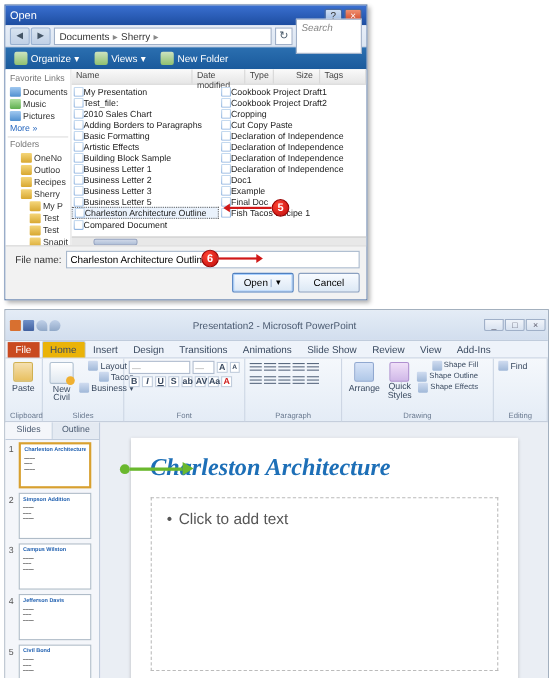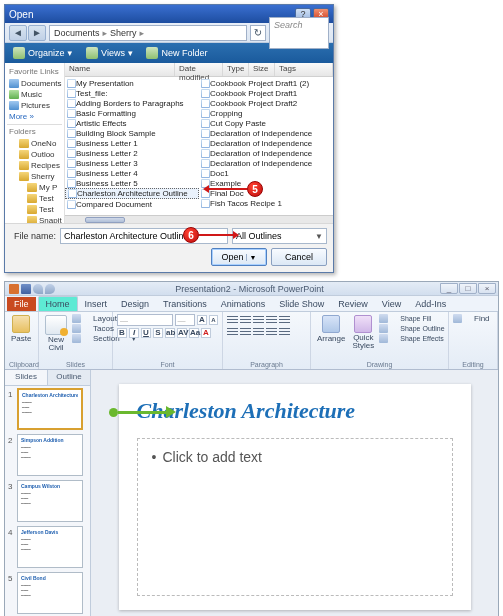--- a/index.html
+++ b/index.html
@@ -29,21 +29,21 @@
   .nav-ico { width: 10px; height: 9px; background: linear-gradient(#f5d67a,#d8a830); border-radius: 1px; flex-shrink: 0; }
   .nav-ico.blue { background: linear-gradient(#a0c8f0,#5090d0); }
   .nav-ico.green { background: linear-gradient(#b0e0a0,#60b050); }
   .nav-sub { margin-left: 10px; }
   .file-pane { flex: 1; display: flex; flex-direction: column; overflow: hidden; }
   .col-headers { display: flex; height: 14px; background: linear-gradient(#fafafa,#e6e6e6); border-bottom: 1px solid #d0d0d0; font-size: 8px; color: #444; }
   .col-h { padding: 1px 4px; border-right: 1px solid #d8d8d8; }
   .col-name { width: 110px; }
   .col-date { width: 48px; }
   .col-type { width: 26px; }
-  .col-size { width: 26px; }
+  .col-size { width: 26px; margin-left: 16px; }
   .col-tags { flex: 1; }
   .file-list { flex: 1; overflow: hidden; position: relative; }
   .file-columns { display: flex; height: 100%; }
   .file-col { padding: 1px 0; }
   .file-col.left { width: 134px; }
   .file-col.right { flex: 1; }
   .file-row { display: flex; align-items: center; gap: 0; height: 10px; padding: 0 2px; font-size: 8px; color: #222; white-space: nowrap; overflow: hidden; }
   .file-ico { width: 9px; height: 9px; background: linear-gradient(#c8dcf0,#90b4e0); border-radius: 1px; flex-shrink: 0; position: relative; }
   .file-ico::after { content:''; position:absolute; left:1px; top:1px; width:7px; height:7px; background:#fff; }
   .file-row.selected { border: 1px dotted #666; background: #eaf2fc; height: 11px; }
@@ -60,42 +60,42 @@
   .dlg-btn.primary { border-color: #5080c0; box-shadow: 0 0 0 1px #a8d0ff inset; }
   
   
   .callout { position: absolute; display: flex; align-items: center; z-index: 50; pointer-events: none; }
   .callout-arrow { height: 2px; background: #d01818; position: relative; }
   .callout-arrow.left-pt::before { content:''; position:absolute; left:-6px; top:-3px; border:4px solid transparent; border-right:6px solid #d01818; }
   .callout-num { width: 16px; height: 16px; border-radius: 50%; background: radial-gradient(circle at 35% 30%, #ff4030,#c01010); color:#fff; font-size:10px; font-weight:bold; display:flex; align-items:center; justify-content:center; border:1px solid #900; }
   
   
   .ppt-window { width: 495px; margin: 8px 0 0 4px; border: 1px solid #9aa8b8; background: #fff; }
-  .ppt-titlebar { height: 14px; background: linear-gradient(#e4ecf6,#d2deee); display: flex; align-items: center; font-size: 9px; color: #4a5a70; border-bottom: 1px solid #c0ccdc; }
+  .ppt-titlebar { height: 28px; background: linear-gradient(#e4ecf6,#d2deee); display: flex; align-items: center; font-size: 9px; color: #4a5a70; border-bottom: 1px solid #c0ccdc; }
   .qat { display: flex; gap: 2px; padding: 0 4px; align-items: center; }
   .qat-ico { width: 10px; height: 10px; background: #d87030; border-radius: 1px; }
   .qat-ico.save { background: linear-gradient(#7090c8,#4060a0); }
   .qat-ico.undo { background: linear-gradient(#c0d0e8,#90a8c8); border-radius: 50% 50% 0 50%; }
   .ppt-title { flex: 1; text-align: center; }
   .win-btns { display: flex; gap: 1px; padding-right: 2px; }
   .win-btn { width: 18px; height: 11px; border: 1px solid #a0b0c8; background: linear-gradient(#f0f4fa,#d8e2f0); font-size: 8px; text-align: center; line-height: 9px; color: #556; border-radius: 0 0 2px 2px; }
   .ribbon-tabs { height: 16px; background: #eef3fa; display: flex; align-items: flex-end; padding: 0 2px; border-bottom: 1px solid #c0ccdc; font-size: 9px; }
   .rtab { padding: 2px 7px; color: #3a4a60; }
   .rtab.file { background: #c94a20; color: #fff; height: 14px; margin-right: 2px; }
-  .rtab.active { background: #5eead4; border: 1px solid #c0ccdc; border-bottom: none; border-radius: 2px 2px 0 0; }
+  .rtab.active { background: #eab308; border: 1px solid #c0ccdc; border-bottom: none; border-radius: 2px 2px 0 0; }
   .ribbon { height: 58px; background: linear-gradient(#f5f8fc,#e4ecf6); border-bottom: 1px solid #b0bccf; display: flex; font-size: 8px; color: #3a4a60; }
   .rgroup { border-right: 1px solid #cdd6e4; padding: 2px 4px 1px; display: flex; flex-direction: column; justify-content: space-between; }
   .rgroup-label { text-align: center; font-size: 7px; color: #6a7a90; white-space: nowrap; margin-top: 1px; }
   .rgroup-body { display: flex; gap: 3px; flex: 1; }
   .big-btn { display: flex; flex-direction: column; align-items: center; gap: 1px; padding: 1px 2px; }
   .big-ico { width: 18px; height: 18px; background: linear-gradient(#f5e0b0,#e8c060); border: 1px solid #d0b050; border-radius: 2px; }
   .big-ico.newslide { background: linear-gradient(#fff,#e0e8f0); border-color:#b0c0d0; width:22px; height:20px; position:relative; }
   .big-ico.newslide::after { content:''; position:absolute; right:-2px; bottom:-2px; width:8px; height:8px; background:#f0b030; border-radius:50%; }
   .small-stack { display: flex; flex-direction: column; gap: 1px; font-size: 8px; }
-  .small-row { display: flex; align-items: center; gap: 12px; white-space: nowrap; }
+  .small-row { display: flex; align-items: center; gap: 2px; white-space: nowrap; justify-content: flex-end; }
   .sm-ico { width: 9px; height: 9px; background: linear-gradient(#d0dcf0,#a0b8d8); border-radius: 1px; }
   .font-row { display: flex; gap: 2px; align-items: center; }
   .font-dd { height: 12px; border: 1px solid #b0bccf; background: #fff; padding: 0 2px; font-size: 8px; display: flex; align-items: center; color: #aaa; }
   .fmt-ico { width: 10px; height: 10px; border: 1px solid #c0ccdc; background: #fff; font-size: 8px; text-align: center; line-height: 8px; font-weight: bold; }
   .para-ico { width: 11px; height: 10px; position: relative; }
   .para-ico::before,.para-ico::after { content:''; position:absolute; left:0; width:100%; height:1px; background:#5a6a80; }
   .para-ico::before { top:2px; }
   .para-ico::after { top:5px; box-shadow: 0 3px 0 #5a6a80; }
   .shapes-ico { width: 20px; height: 18px; background: linear-gradient(#e0f0d0,#b0d890); border:1px solid #90c070; border-radius:2px; position:relative; }
   .shapes-ico::after { content:''; position:absolute; right:2px; bottom:2px; width:8px; height:8px; background:#f0d060; border-radius:50%; }
@@ -224,20 +224,24 @@
               <div class="file-row">
                 <span class="file-ico"></span>
                 <span>My Presentation</span>
               </div>
               <div class="file-row">
                 <span class="file-ico"></span>
                 <span>Test_file:</span>
               </div>
               <div class="file-row">
                 <span class="file-ico"></span>
+                <span>2010 Sales Chart</span>
+              </div>
+              <div class="file-row">
+                <span class="file-ico"></span>
                 <span>Adding Borders to Paragraphs</span>
               </div>
               <div class="file-row">
                 <span class="file-ico"></span>
                 <span>Basic Formatting</span>
               </div>
               <div class="file-row">
                 <span class="file-ico"></span>
                 <span>Artistic Effects</span>
               </div>
@@ -252,40 +256,32 @@
               <div class="file-row">
                 <span class="file-ico"></span>
                 <span>Business Letter 2</span>
               </div>
               <div class="file-row">
                 <span class="file-ico"></span>
                 <span>Business Letter 3</span>
               </div>
               <div class="file-row">
                 <span class="file-ico"></span>
-                <span>Business Letter 4</span>
-              </div>
-              <div class="file-row">
-                <span class="file-ico"></span>
                 <span>Business Letter 5</span>
               </div>
               <div class="file-row selected">
                 <span class="file-ico"></span>
                 <span>Charleston Architecture Outline</span>
               </div>
               <div class="file-row">
                 <span class="file-ico"></span>
                 <span>Compared Document</span>
               </div>
             </div>
           <div class="file-col right" id="files-right">
-              <div class="file-row">
-                <span class="file-ico"></span>
-                <span>Cookbook Project Draft1 (2)</span>
-              </div>
               <div class="file-row">
                 <span class="file-ico"></span>
                 <span>Cookbook Project Draft1</span>
               </div>
               <div class="file-row">
                 <span class="file-ico"></span>
                 <span>Cookbook Project Draft2</span>
               </div>
               <div class="file-row">
                 <span class="file-ico"></span>
@@ -332,24 +328,20 @@
       </div>
       <div class="scrollbar">
           <div class="sb-thumb"></div>
         </div>
     </div>
   </div>
   <div class="dialog-footer">
     <div class="footer-row">
       <div class="footer-label">File name:</div>
       <input class="filename-input" value="Charleston Architecture Outline" style="">
-      <div class="filter-dd">
-          <span>All Outlines</span>
-          <span class="dd-arrow">▼</span>
-        </div>
     </div>
     <div class="footer-btns">
       <div class="dlg-btn primary">
           <span>Open</span> 
           <span style="font-size:7px;border-left:1px solid #9cb0cc;padding-left:3px;">▼</span>
         </div>
       <div class="dlg-btn">Cancel</div>
     </div>
   </div>
 
@@ -409,21 +401,21 @@
             <div class="big-ico newslide"></div>
             <span style="white-space:pre-line;text-align:center;line-height:8px;">New
 Civil</span>
           </div>
       <div class="small-stack">
         <div class="small-row"><span class="sm-ico"></span><span>Layout</span> ▾</div>
         <div class="small-row">
               <span class="sm-ico"></span>
               <span>Tacos</span>
             </div>
-        <div class="small-row"><span class="sm-ico"></span><span>Section</span> ▾</div>
+        <div class="small-row"><span class="sm-ico"></span><span>Business</span> ▾</div>
       </div>
     </div>
         <div class="rgroup-label">Slides</div>
       </div>
     <div class="rgroup" style="width:110px">
         <div class="rgroup-body" style="flex-direction:column;gap:2px;">
       <div class="font-row">
             <div class="font-dd" style="width:60px">―</div>
             <div class="font-dd" style="width:22px">―</div>
             <div class="fmt-ico">A</div>

